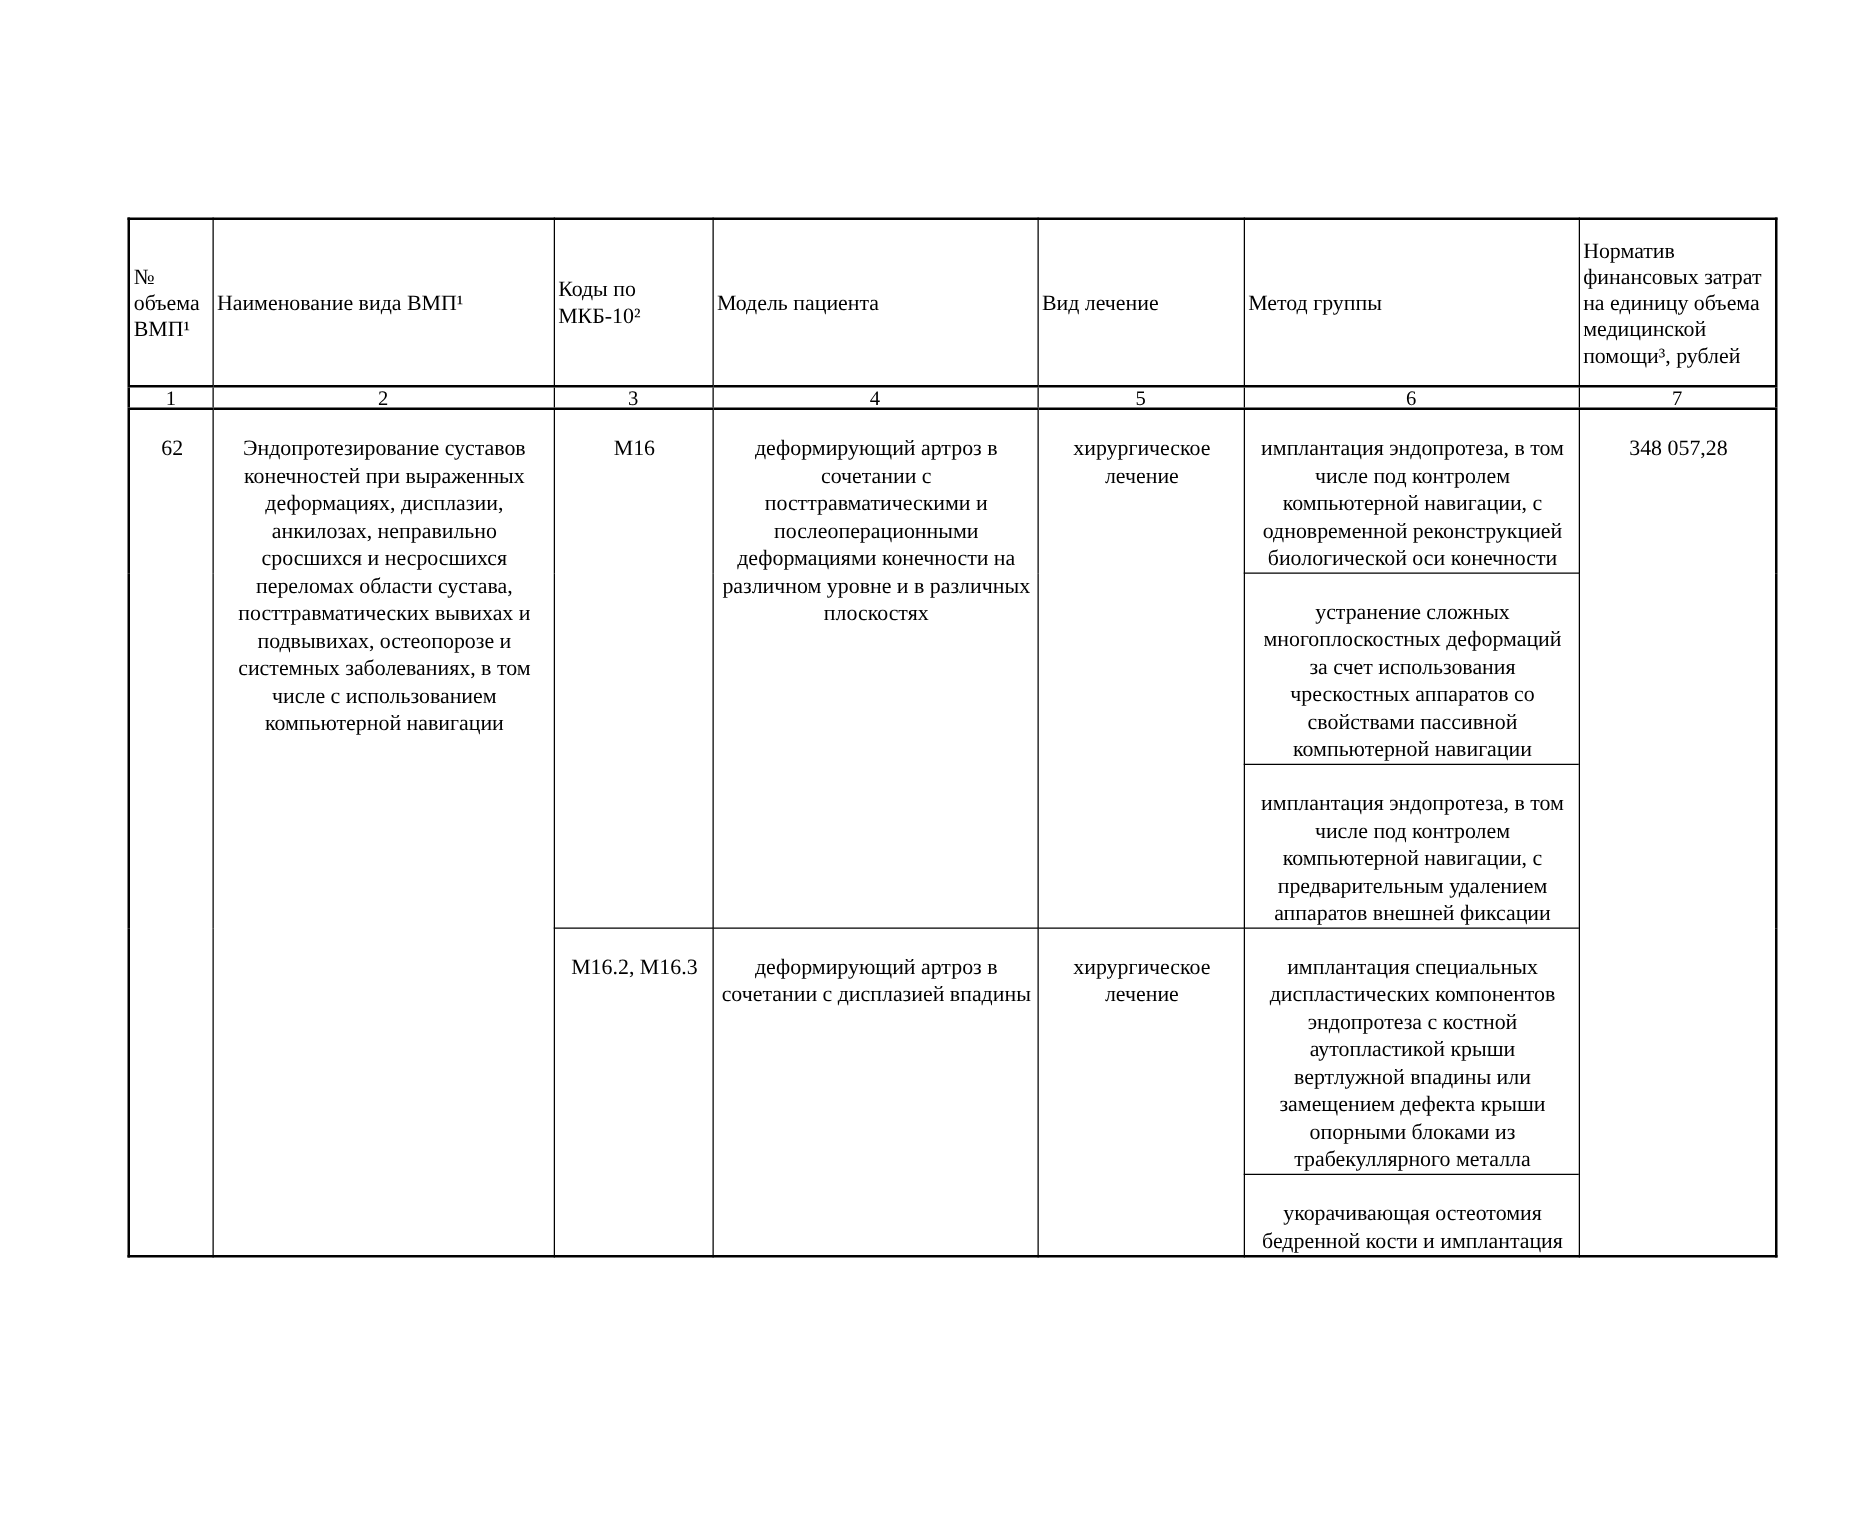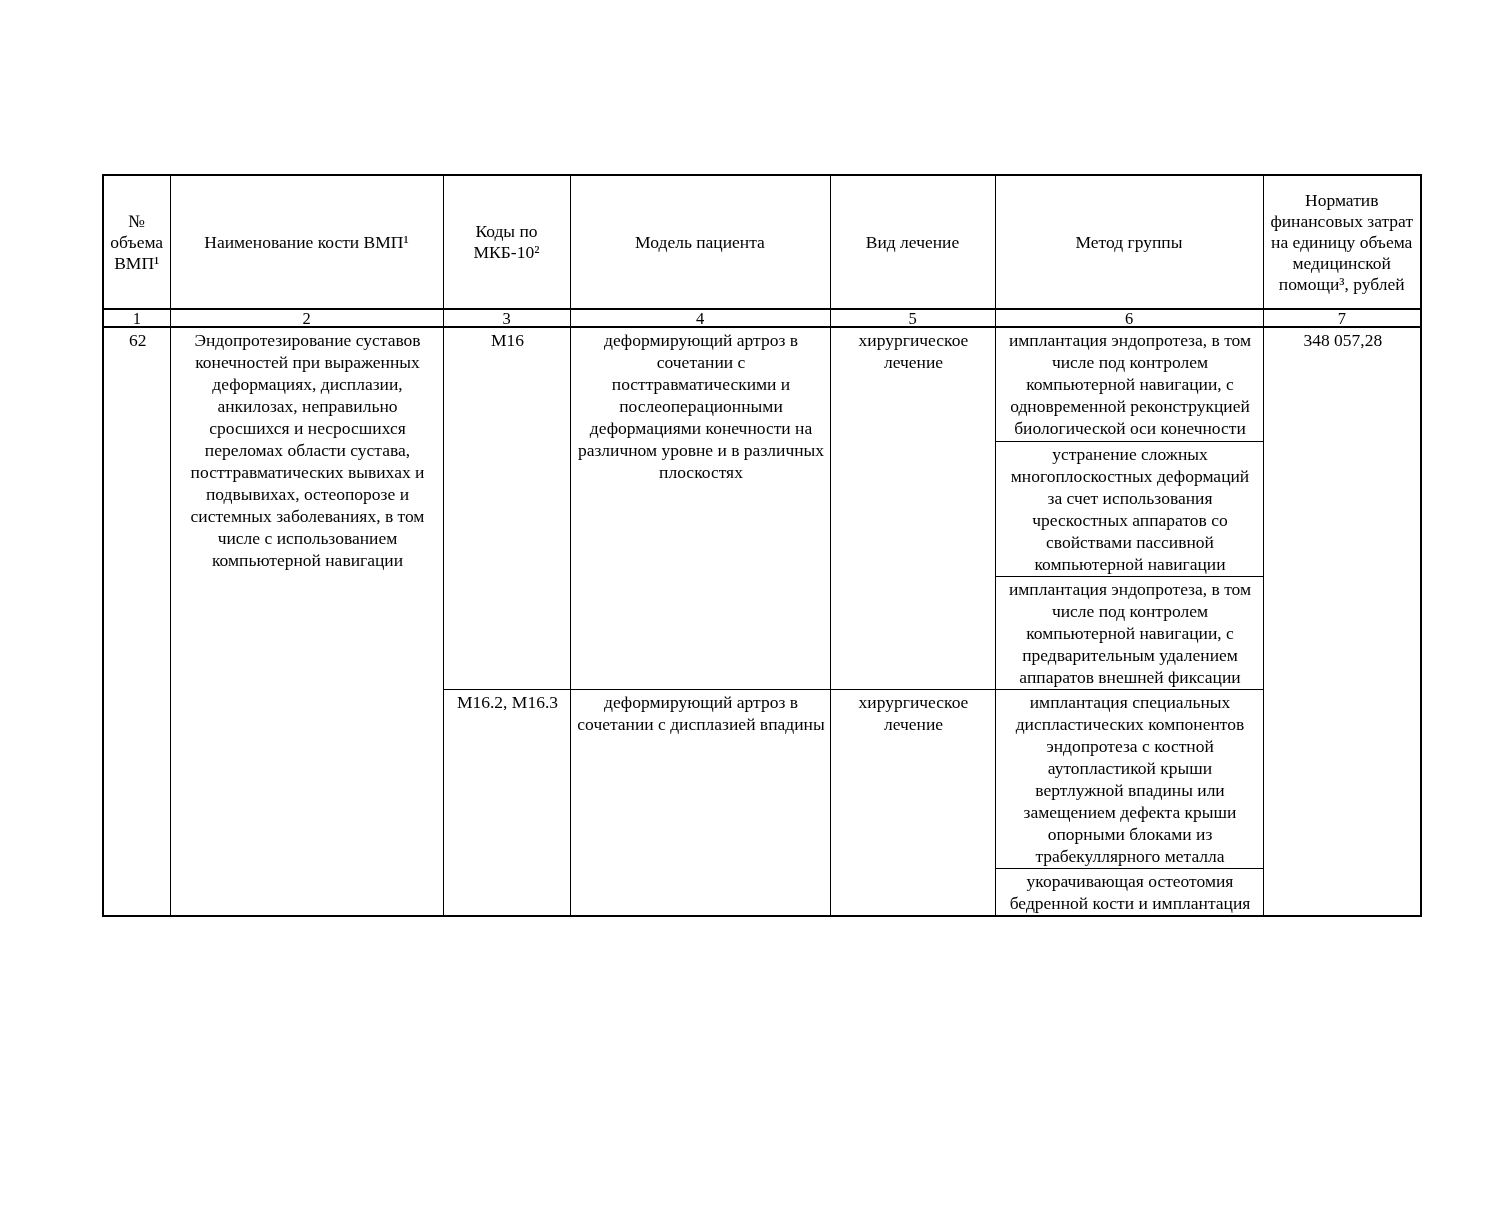--- a/index.html
+++ b/index.html
@@ -24,28 +24,27 @@
     border-collapse: collapse;
     table-layout: fixed;
     border: 2px solid #000000;
   }
   table.vmp-table td {
     border: 1.5px solid #000000;
     box-sizing: border-box;
     vertical-align: top;
     font-size: 17.5px;
     line-height: 22px;
-    padding: 1px 4px 1px 6px;
+    padding: 19px 4px 1px 6px;
     overflow: hidden;
     word-wrap: break-word;
   }
   tr.head { height: 134px; }
   tr.head td {
     vertical-align: middle;
-    text-align: center;
     line-height: 21px;
     padding: 2px 3px;
   }
   tr.nums { height: 18px; }
   tr.nums td {
     border-top: 2.5px solid #000000;
     border-bottom: 2.5px solid #000000;
     text-align: center;
     font-size: 16.5px;
     line-height: 15px;
@@ -70,21 +69,21 @@
       <col style="width:273px">
       <col style="width:127px">
       <col style="width:260px">
       <col style="width:165px">
       <col style="width:268px">
       <col style="width:158px">
     </colgroup>
     <tbody>
       <tr class="head">
         <td>№ объема ВМП¹</td>
-        <td>Наименование кости ВМП¹</td>
+        <td>Наименование вида ВМП¹</td>
         <td>Коды по МКБ-10²</td>
         <td>Модель пациента</td>
         <td>Вид лечение</td>
         <td>Метод группы</td>
         <td>Норматив финансовых затрат на единицу объема медицинской помощи³, рублей</td>
       </tr>
       <tr class="nums">
         <td>1</td>
         <td>2</td>
         <td>3</td>

